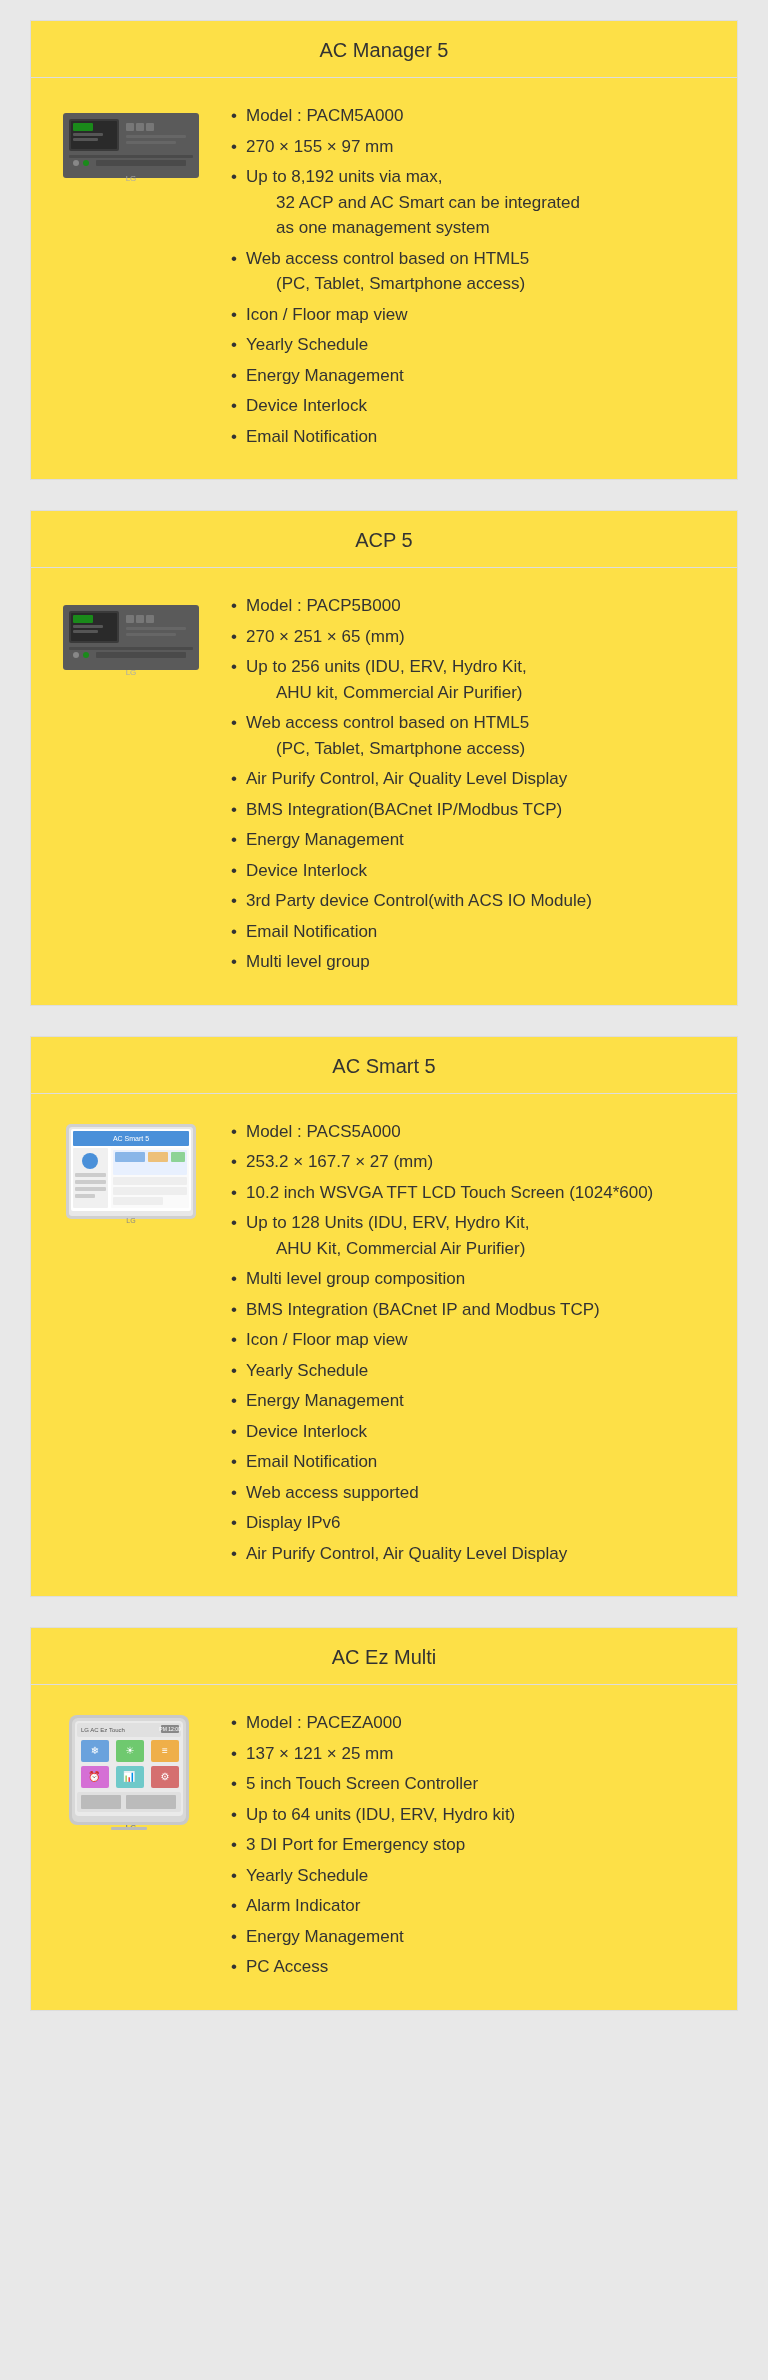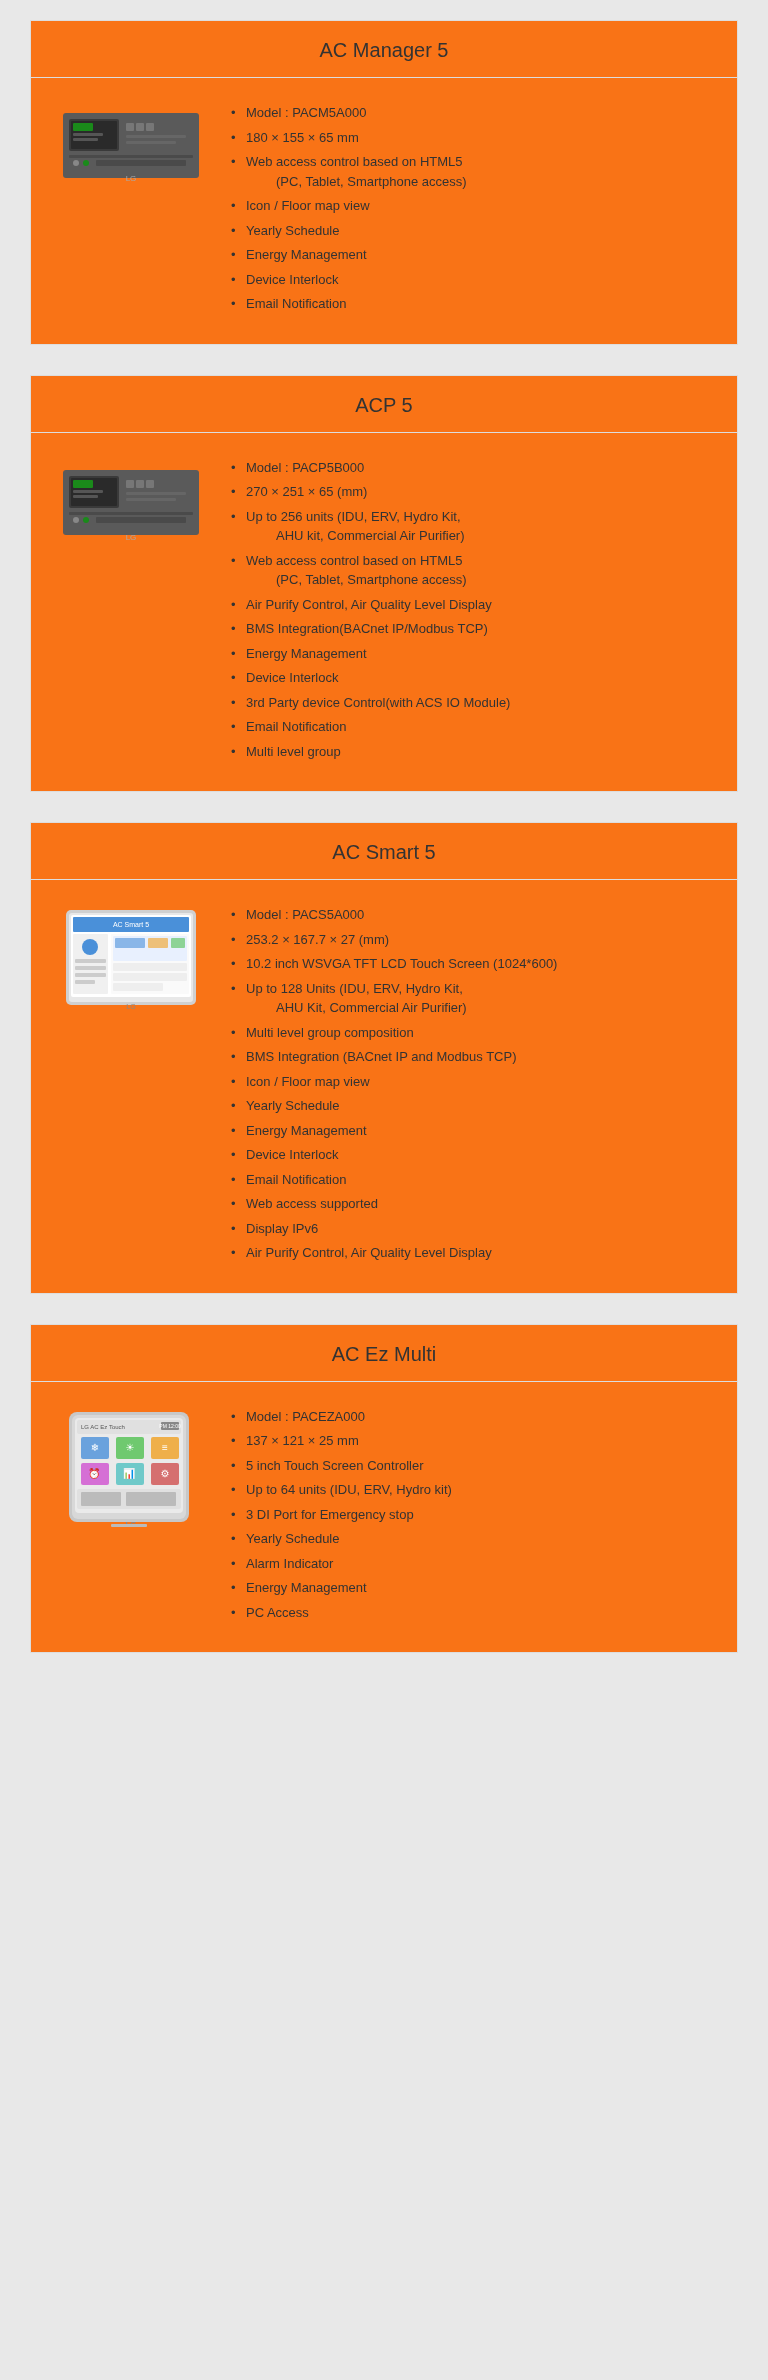--- a/index.html
+++ b/index.html
@@ -12,21 +12,21 @@
       background-color: #e8e8e8;
       font-family: Arial, sans-serif;
       font-size: 13px;
       color: #333;
       width: 768px;
       min-height: 2380px;
       padding: 20px 30px;
     }
 
     .product-card {
-      background-color: #f97316;
+      background-color: #fde047;
       border: 1px solid #ddd;
       margin-bottom: 30px;
       padding: 0;
     }
 
     .product-title {
       text-align: center;
       font-size: 20px;
       font-weight: normal;
       color: #333;
@@ -57,21 +57,21 @@
     .product-specs ul {
       list-style: none;
       padding: 0;
     }
 
     .product-specs ul li {
       position: relative;
       padding-left: 15px;
       margin-bottom: 5px;
       line-height: 1.5;
-      font-size: 13px;
+      font-size: 17px;
       color: #333;
     }
 
     .product-specs ul li::before {
       content: "•";
       position: absolute;
       left: 0;
       color: #333;
     }
 
@@ -105,21 +105,25 @@
         <rect x="8" y="52" width="124" height="3" rx="1" fill="#4a4a4a"></rect>
         <circle cx="15" cy="60" r="3" fill="#888"></circle>
         <circle cx="25" cy="60" r="3" fill="#1a8a1a"></circle>
         <rect x="35" y="57" width="90" height="6" rx="1" fill="#4a4a4a"></rect>
         <text x="70" y="78" text-anchor="middle" fill="#aaa" font-size="8" font-family="Arial">LG</text>
       </svg>
     </div>
     <div class="product-specs">
       <ul>
         <li>Model : PACM5A000</li>
-        <li>180 × 155 × 65 mm</li>
+        <li>270 × 155 × 97 mm</li>
+        <li>Up to 8,192 units via max,
+          <div class="indent">32 ACP and AC Smart can be integrated</div>
+          <div class="indent">as one management system</div>
+        </li>
         <li>Web access control based on HTML5
           <div class="indent">(PC, Tablet, Smartphone access)</div>
         </li>
         <li>Icon / Floor map view</li>
         <li>Yearly Schedule</li>
         <li>Energy Management</li>
         <li>Device Interlock</li>
         <li>Email Notification</li>
       </ul>
     </div>

